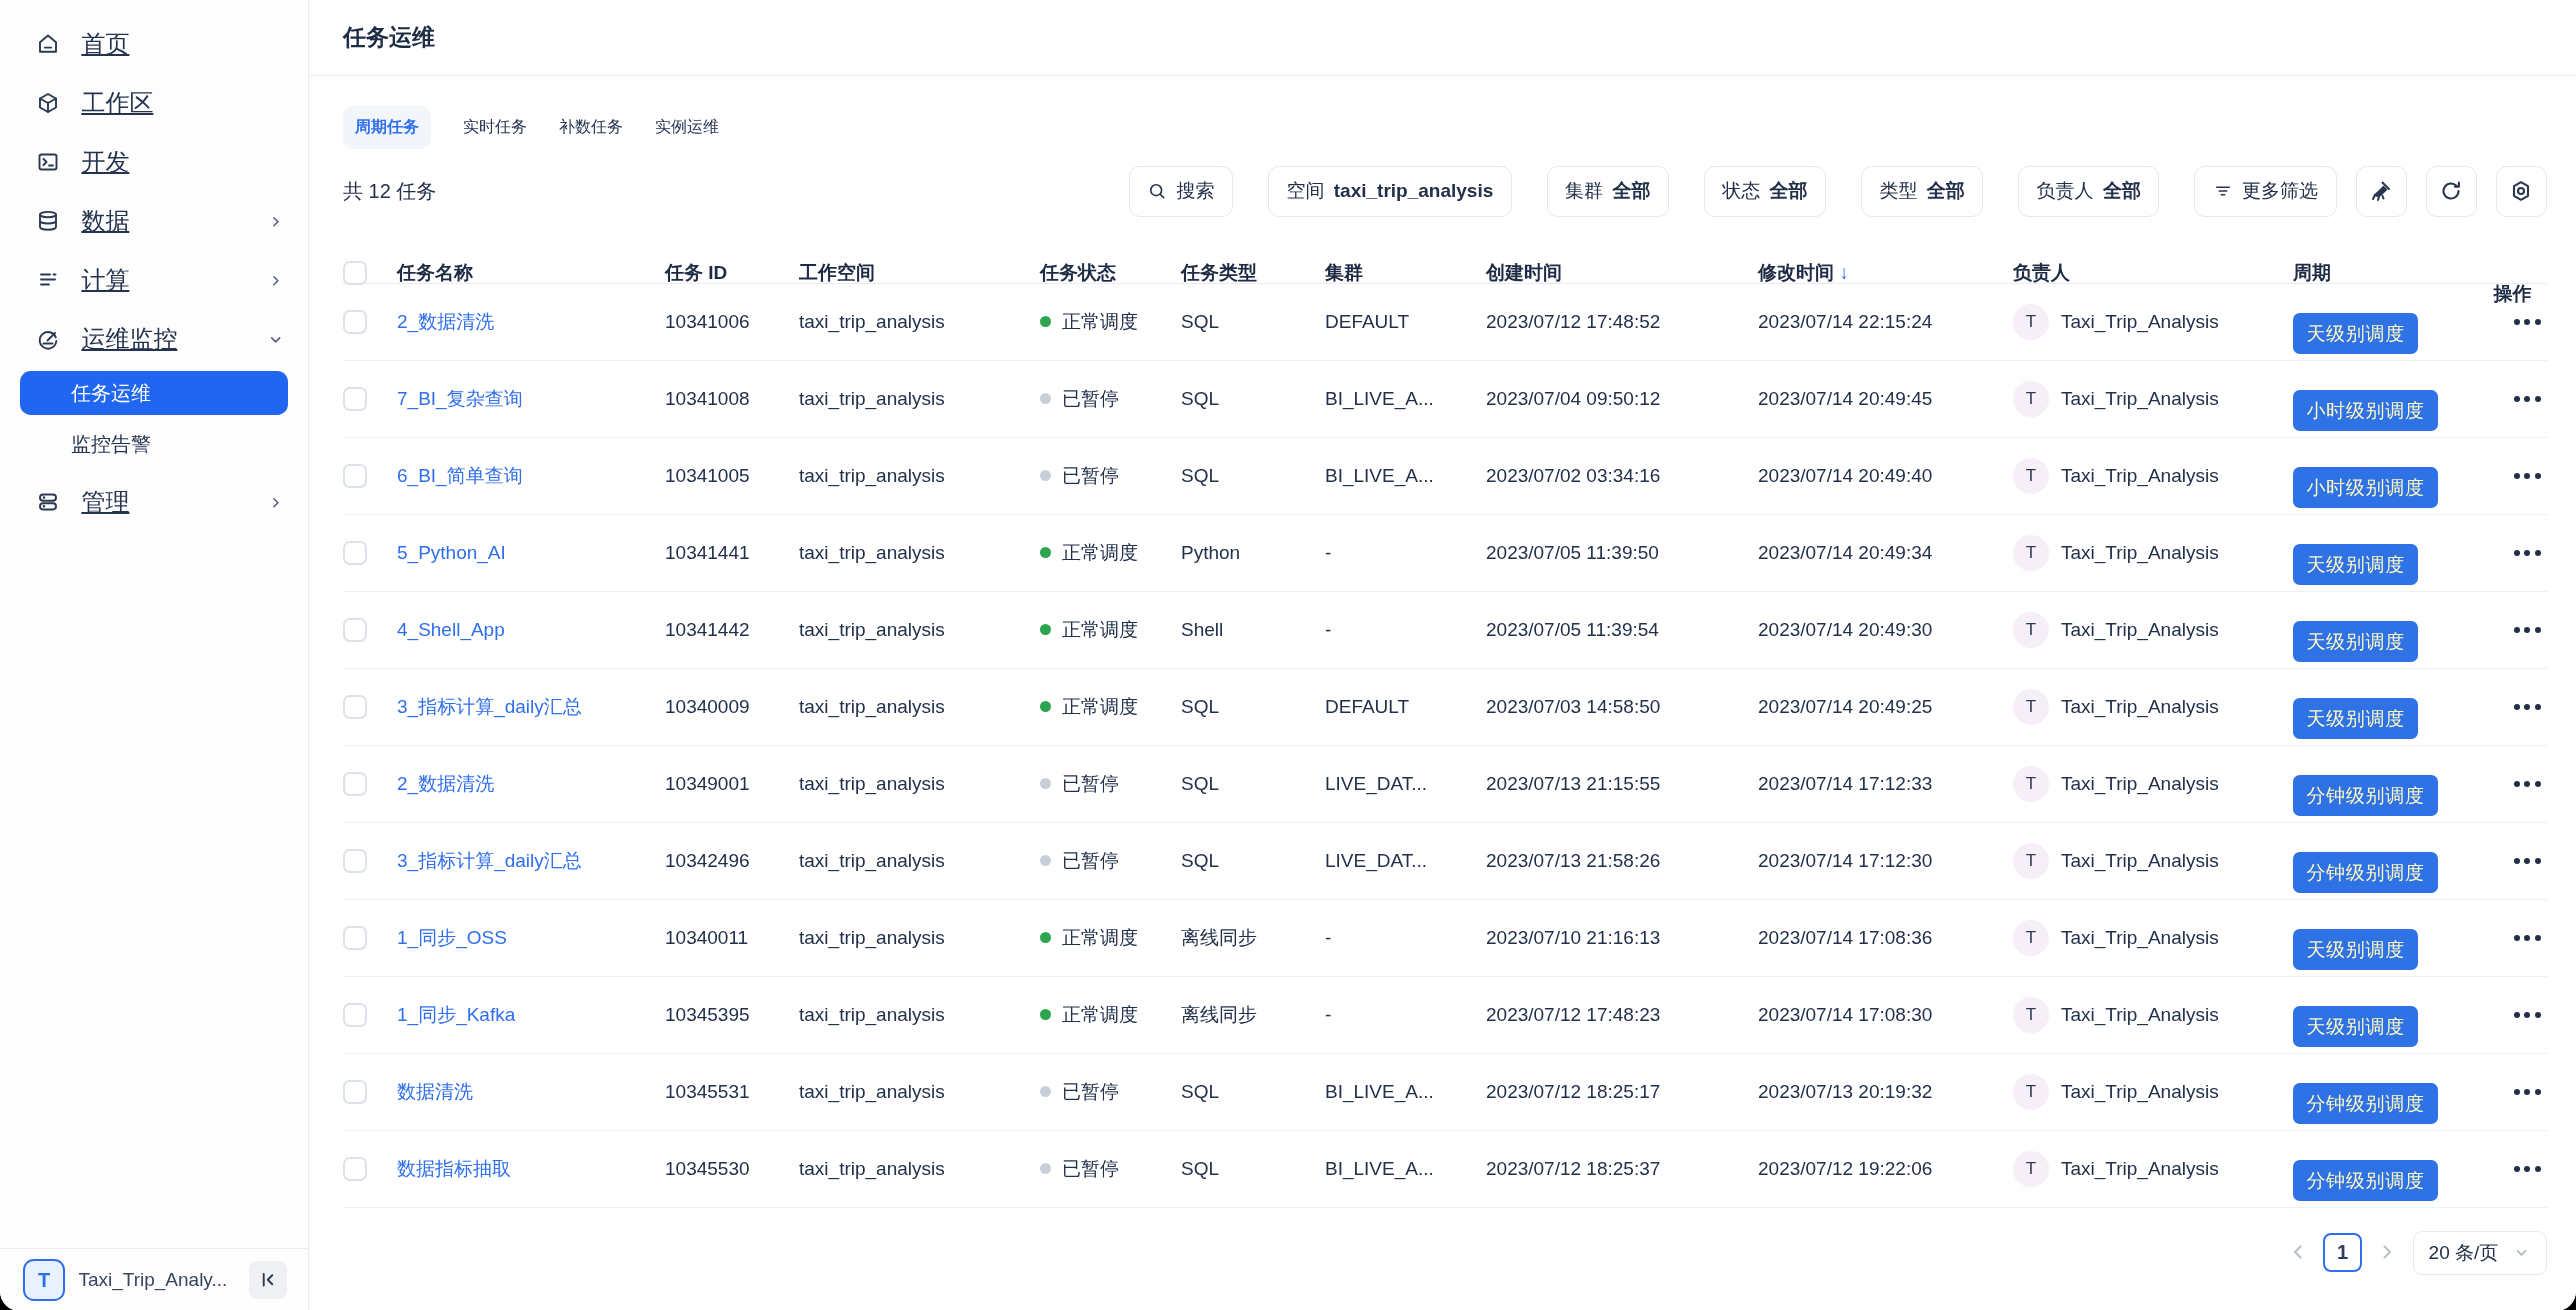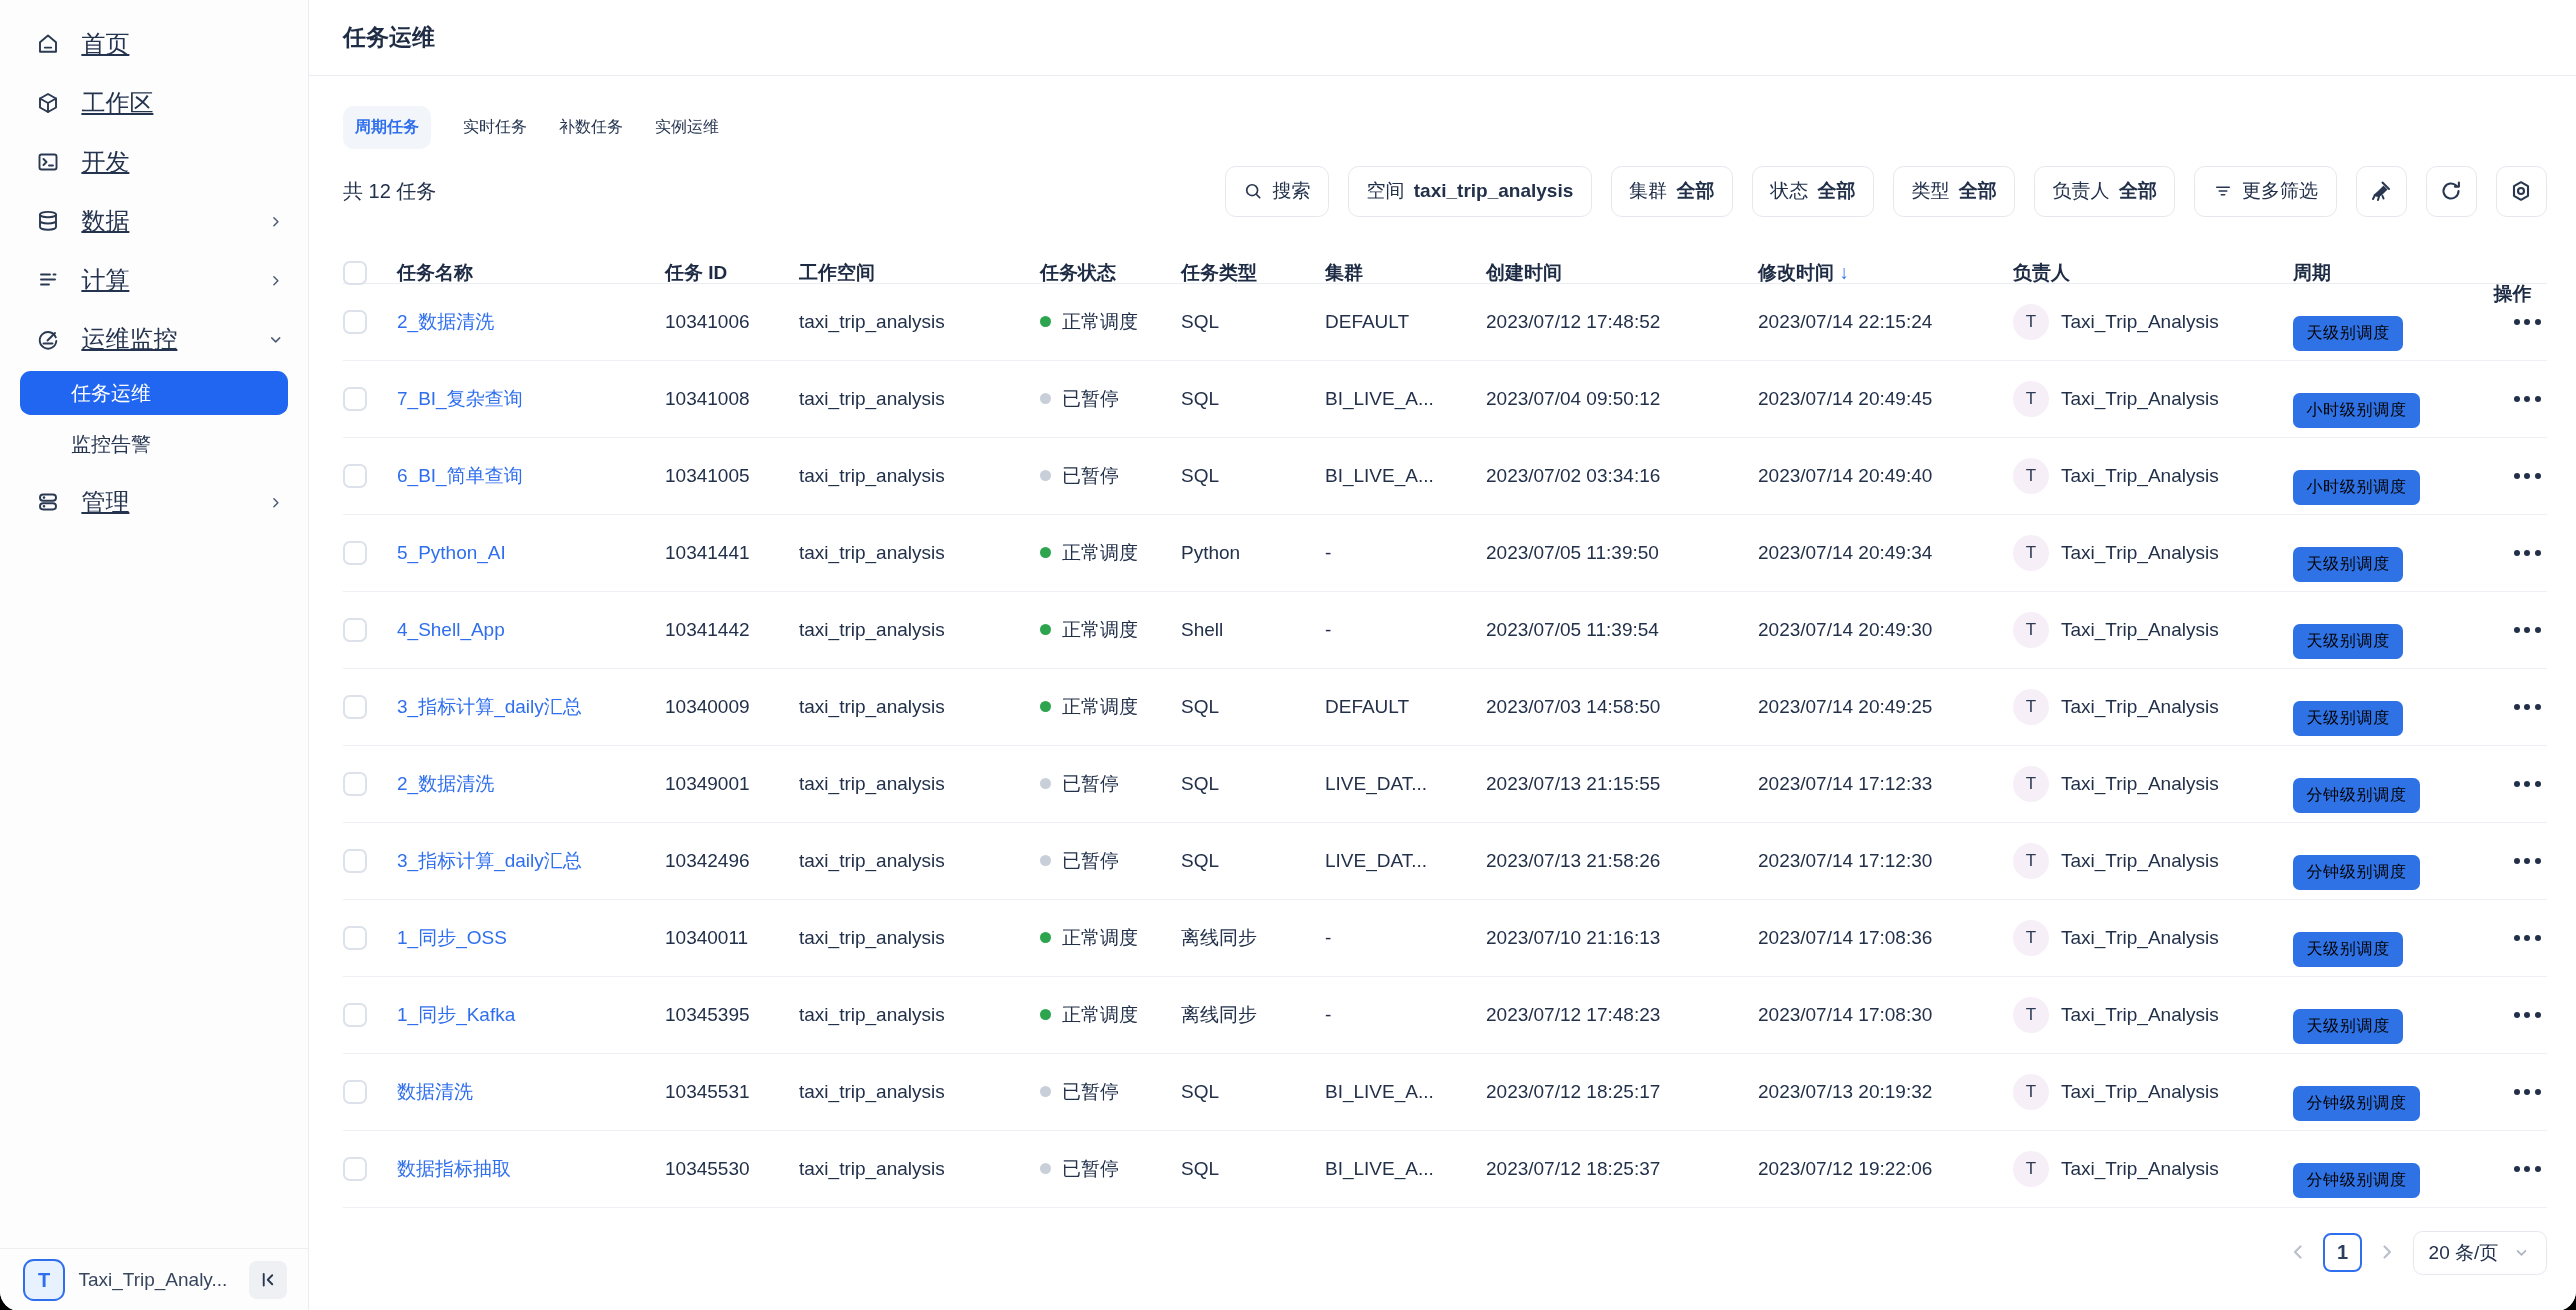--- a/index.html
+++ b/index.html
@@ -46,21 +46,21 @@
   .tab { font-size:16px; color:#253450; font-weight:500; padding:11.4px 0; cursor:pointer;text-align:center; }
   .tab.active { background:#f2f5fa; color:#2f6fed; font-weight:600; padding:11.4px 12px;
     border-radius:10.7px; }
 
   .toolbar { margin-top:14.8px; height:54px; display:flex; align-items:center;
     justify-content:space-between; }
   .count { font-size:20px; color:#22304a; font-weight:400; }
   .filters { display:flex; align-items:center; gap:19px; }
   .fbtn { height:51px; border:1.3px solid #e4e8ee; border-radius:10.7px; background:#fff;
     display:inline-flex; align-items:center; gap:9.4px; padding:0 17.4px; font-size:19px;
-    color:#22304a; font-weight:500; cursor:pointer; white-space:nowrap; }
+    color:#22304a; font-weight:500; cursor:pointer; white-space:nowrap;margin-left:16px; }
   .fbtn .fval { font-weight:600; }
   .icon-btn { width:51px; height:51px; border:1.3px solid #e4e8ee; border-radius:10.7px; background:#fff;
     display:flex; align-items:center; justify-content:center; cursor:pointer; }
   .icon-btn svg { width:24px; height:24px; stroke:#28364f; }
 
   
   .grid { display:grid;
     grid-template-columns:54px 268px 134px 241px 141px 144px 161px 272px 255px 280px 188px minmax(60px,1fr); }
   .table-head { margin-top:21.5px; height:44px; align-items:center; border-bottom:1.3px solid #e9edf2; }
   .th { font-size:19px; font-weight:700; color:#1d2b44; padding-right:10.7px; white-space:nowrap; }
@@ -72,21 +72,21 @@
   .checkbox { width:24px; height:24px; border:2px solid #dde2ea; border-radius:6.7px; background:#fff;
     display:inline-block; cursor:pointer; }
   .cell-check { display:flex; align-items:center; }
   .link { color:#2f6fed; cursor:pointer; }
   .status { display:flex; align-items:center; gap:10.7px; }
   .dot { width:11.4px; height:11.4px; border-radius:50%; flex:none; }
   .dot.ok { background:#2da44e; } .dot.paused { background:#c9cfd9; }
   .owner { display:flex; align-items:center; gap:12px; }
   .o-avatar { width:36px; height:36px; border-radius:50%; background:#f7eff8; color:#2c3a54;
     font-size:17px; display:flex; align-items:center; justify-content:center; flex:none; }
-  .badge { display:inline-block; background:#2f72e5; color:#000000; font-size:16px;
+  .badge { display:inline-block; background:#2f72e5; color:#fef9c3; font-size:19px;
     padding:7.4px 13.4px; border-radius:6.7px; letter-spacing:0.7px; white-space:nowrap; cursor:pointer;margin-top:24px; }
   .ops { display:flex; justify-content:flex-end; align-items:center; gap:4.7px; padding-right:5.4px;
     cursor:pointer; }
   .ops i { width:6px; height:6px; border-radius:50%; background:#222f49; }
 
   
   .pagination { margin-top:23px; display:flex; justify-content:flex-end; align-items:center;
     gap:13.4px; padding-bottom:13.4px; }
   .pg-arrow svg { width:24px; height:24px; stroke:#b9c1cc; }
   .pg-num { width:39px; height:39px; border:2px solid #2f6fed; border-radius:8px; color:#2c3e5e;

